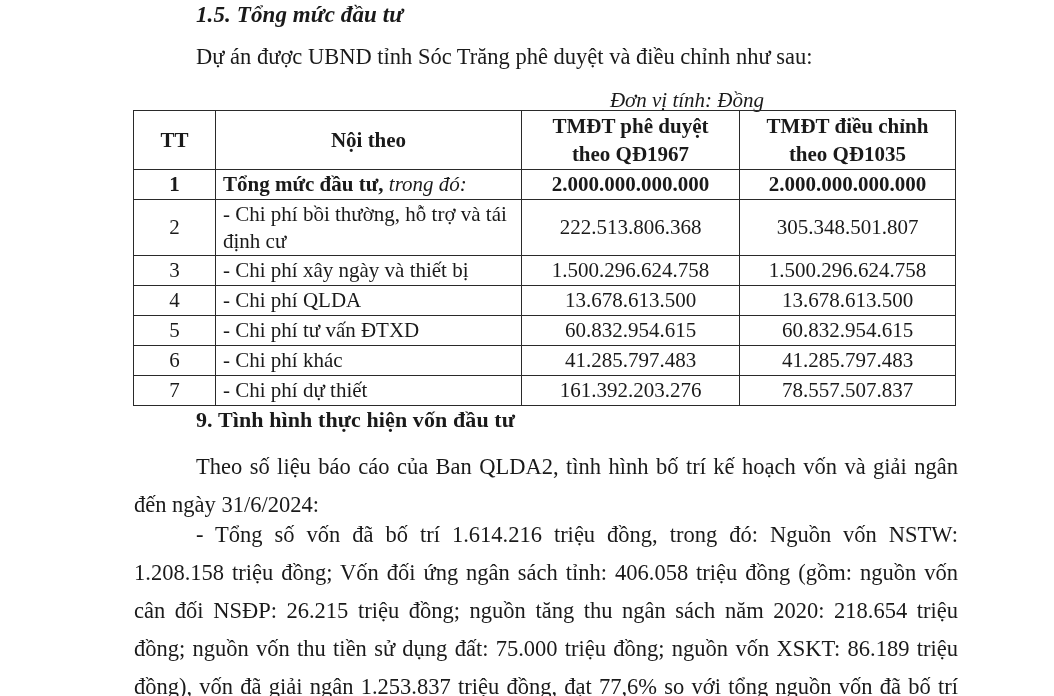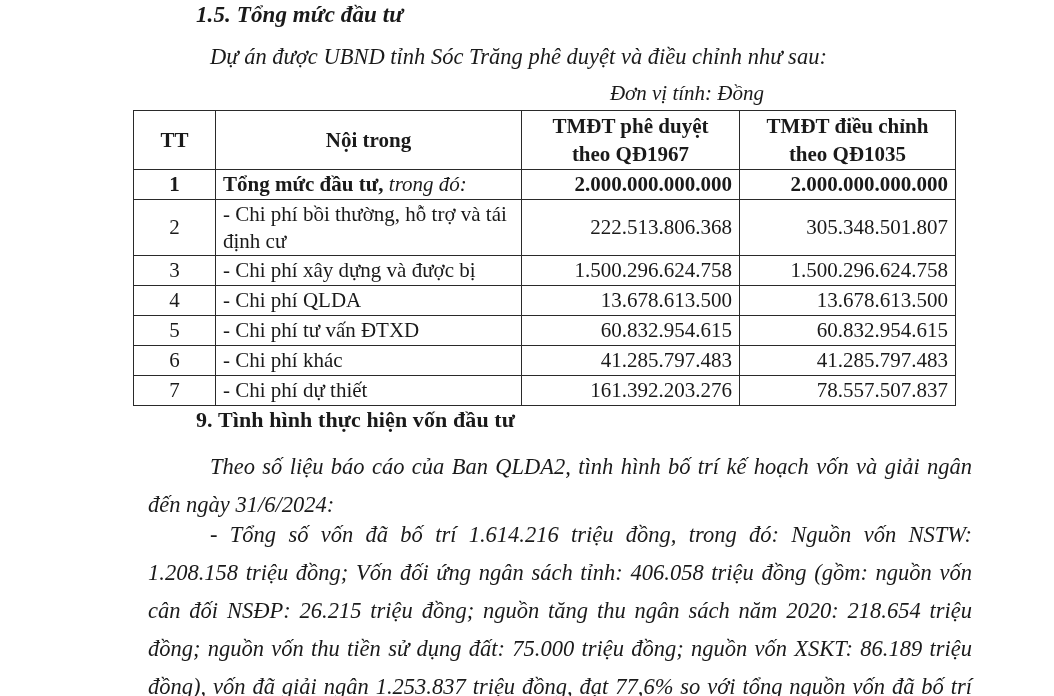--- a/index.html
+++ b/index.html
@@ -39,37 +39,36 @@
     top: 407px;
     font-size: 22px;
     font-weight: bold;
     letter-spacing: 0.1px;
     white-space: nowrap;
   }
 
   
   .para {
     position: absolute;
-    left: 148px;
+    left: 134px;
     width: 824px;
     font-size: 22.5px;
     line-height: 38px;
     text-align: justify;
     text-justify: inter-word;
-    font-style: italic;
   }
   .para.intro { top: 38px; text-indent: 62px; }
   .para.p-report { top: 448px; text-indent: 62px; }
   .para.p-capital { top: 516px; text-indent: 62px; }
 
   
   .unit-note {
     position: absolute;
     right: 96px;
-    top: 81px;
+    top: 88px;
     font-size: 21px;
     font-style: italic;
     white-space: nowrap;
   }
 
   
   .tbl-wrap {
     position: absolute;
     left: 133px;
     top: 110px;
@@ -102,21 +101,21 @@
   col.c-adj   { width: 216px; }
 
   td.tt {
     text-align: center;
     font-size: 21px;
   }
   td.name {
     text-align: left;
   }
   td.num {
-    text-align: right;
+    text-align: center;
     white-space: nowrap;
   }
   tr.total td { font-weight: bold; }
   tr.total td.name .it {
     font-weight: normal;
     font-style: italic;
     margin-top: 8px;
   }
   tr.r-normal td { height: 28px; }
   tr.r-total td  { height: 28px; }
@@ -138,21 +137,21 @@
     <table class="budget">
       <colgroup>
         <col class="c-tt">
           <col class="c-name">
           <col class="c-appr">
           <col class="c-adj">
       </colgroup>
       <thead>
         <tr>
           <th>TT</th>
-          <th>Nội trong</th>
+          <th>Nội theo</th>
           <th>
             <span>TMĐT phê duyệt</span><br>
             <span>theo QĐ1967</span>
           </th>
           <th>
             <span>TMĐT điều chỉnh</span><br>
             <span>theo QĐ1035</span>
           </th>
         </tr>
       </thead>
@@ -164,21 +163,21 @@
           <td class="num">2.000.000.000.000</td>
         </tr>
         <tr class="r-tall">
           <td class="tt">2</td>
           <td class="name">- Chi phí bồi thường, hỗ trợ và tái định cư</td>
           <td class="num">222.513.806.368</td>
           <td class="num">305.348.501.807</td>
         </tr>
         <tr class="r-normal">
           <td class="tt">3</td>
-          <td class="name">- Chi phí xây dựng và được bị</td>
+          <td class="name">- Chi phí xây ngày và thiết bị</td>
           <td class="num">1.500.296.624.758</td>
           <td class="num">1.500.296.624.758</td>
         </tr>
         <tr class="r-normal">
           <td class="tt">4</td>
           <td class="name">- Chi phí QLDA</td>
           <td class="num">13.678.613.500</td>
           <td class="num">13.678.613.500</td>
         </tr>
         <tr class="r-normal">

